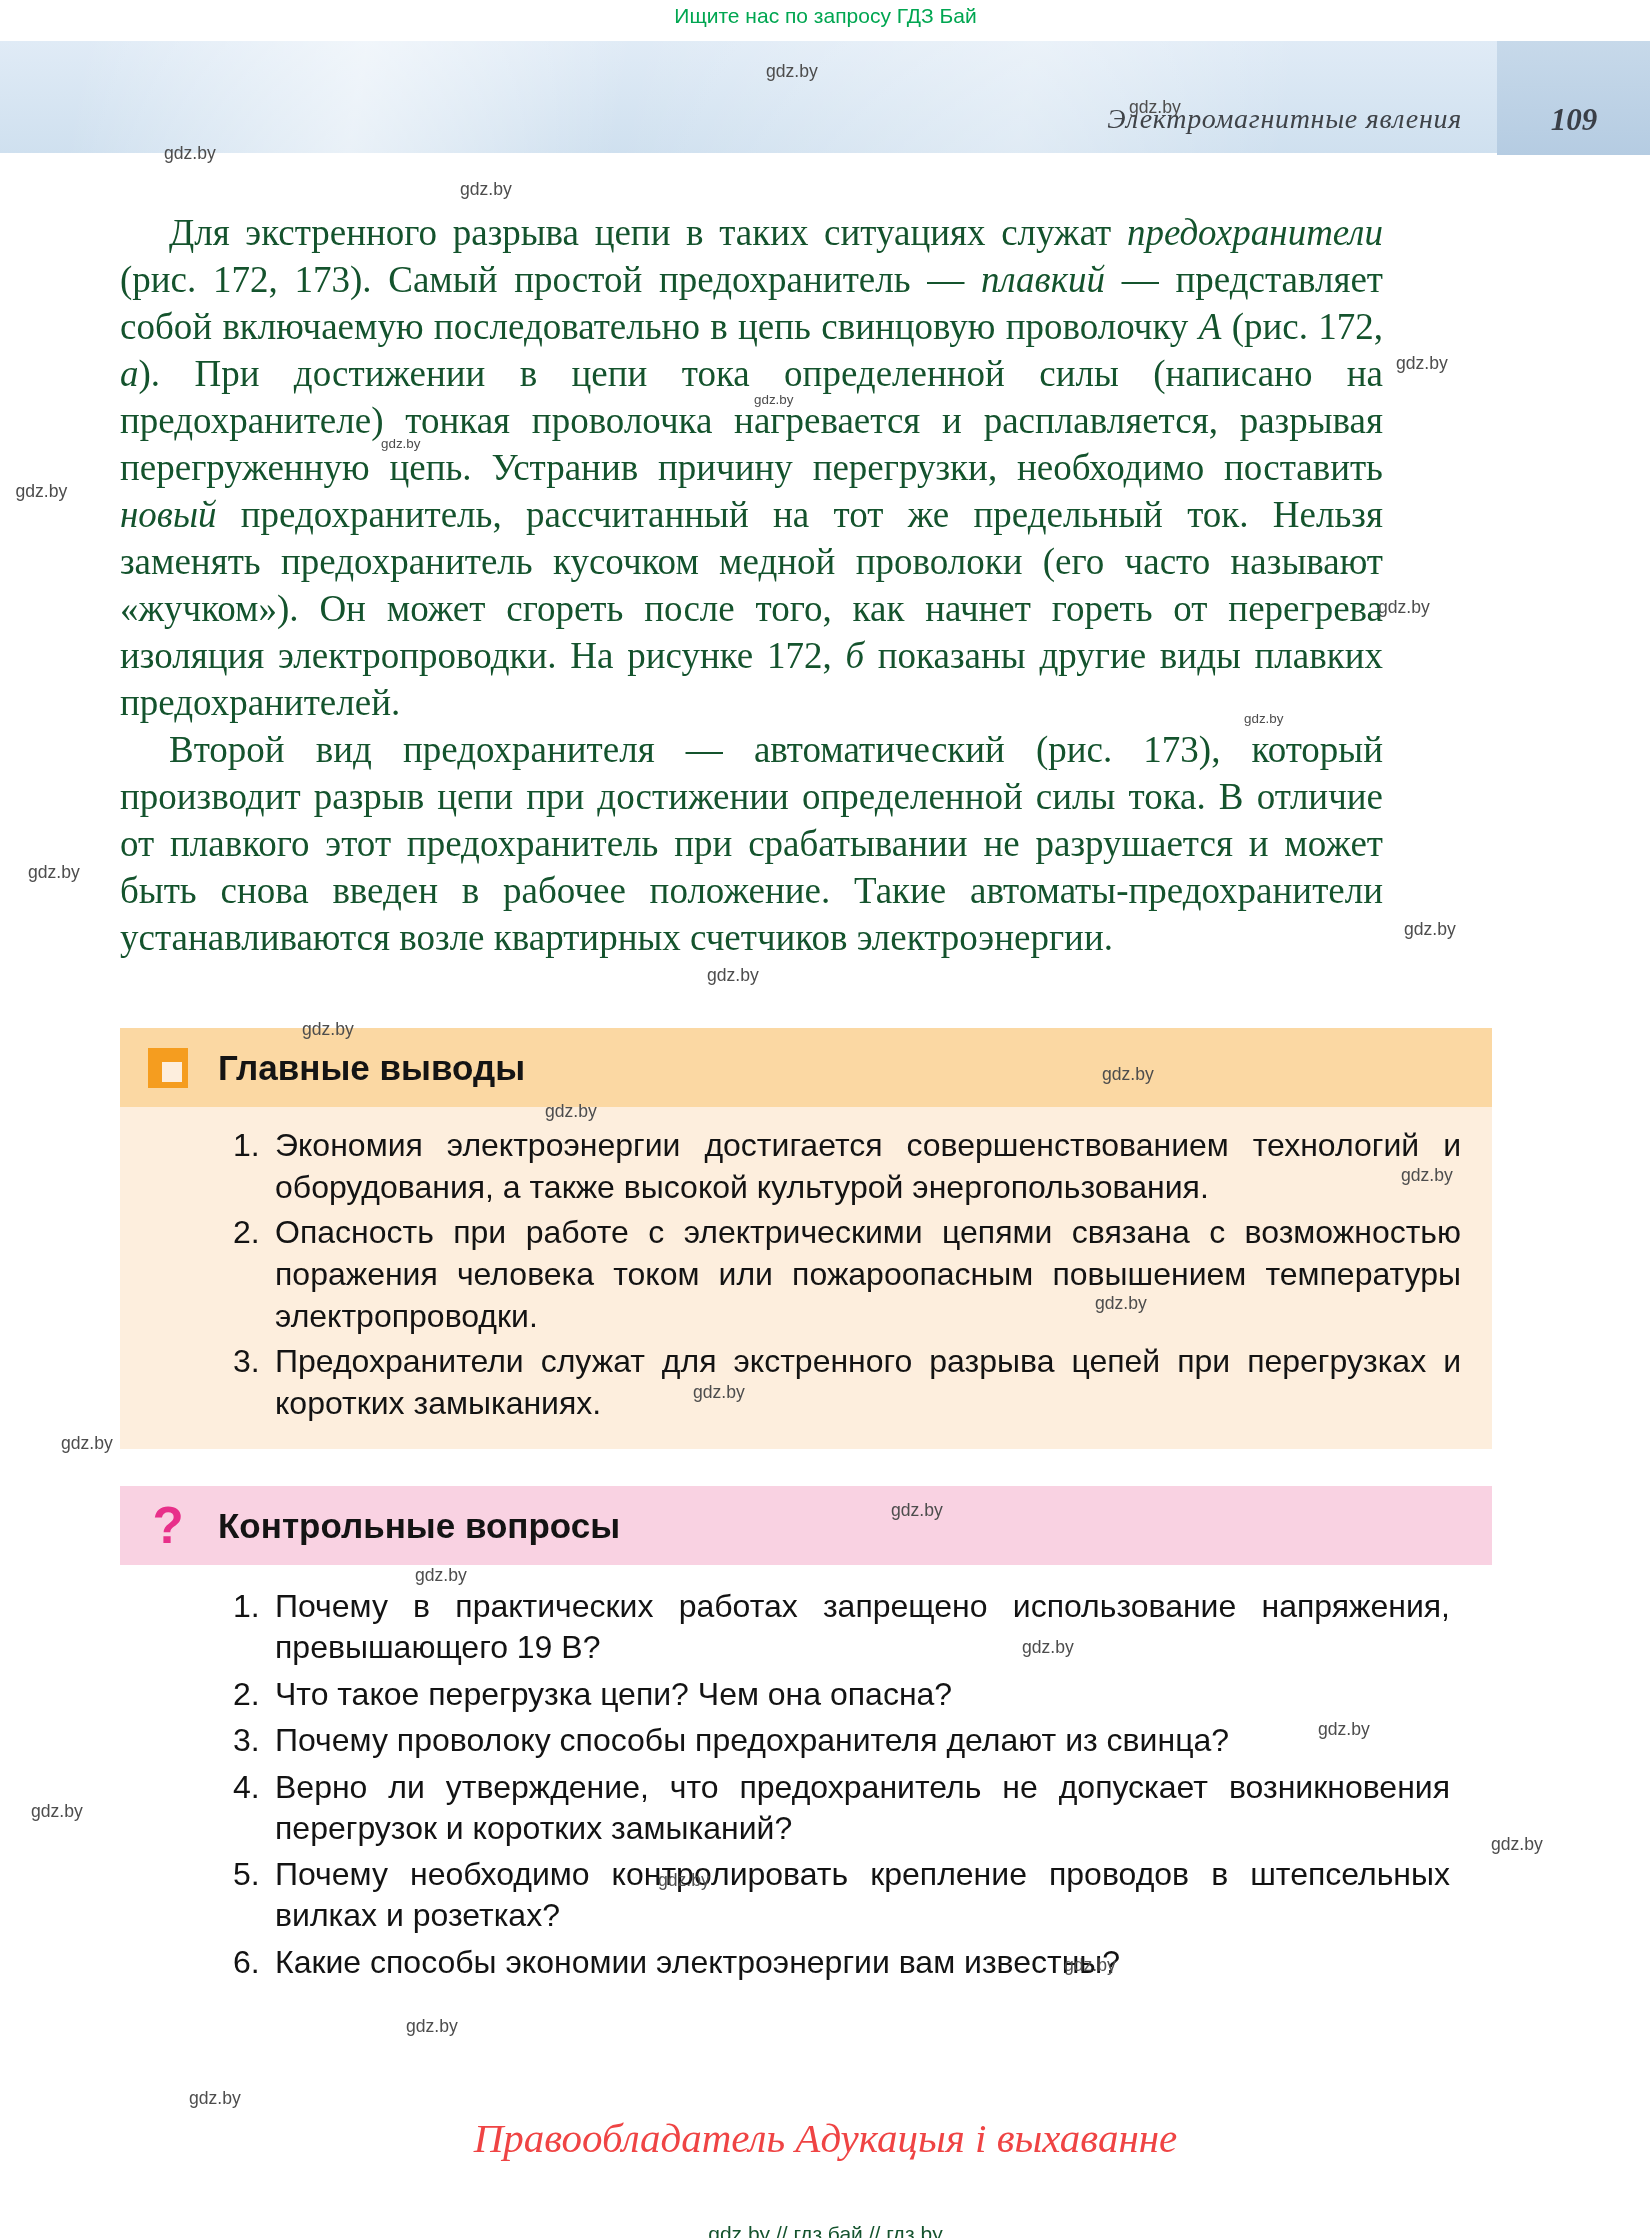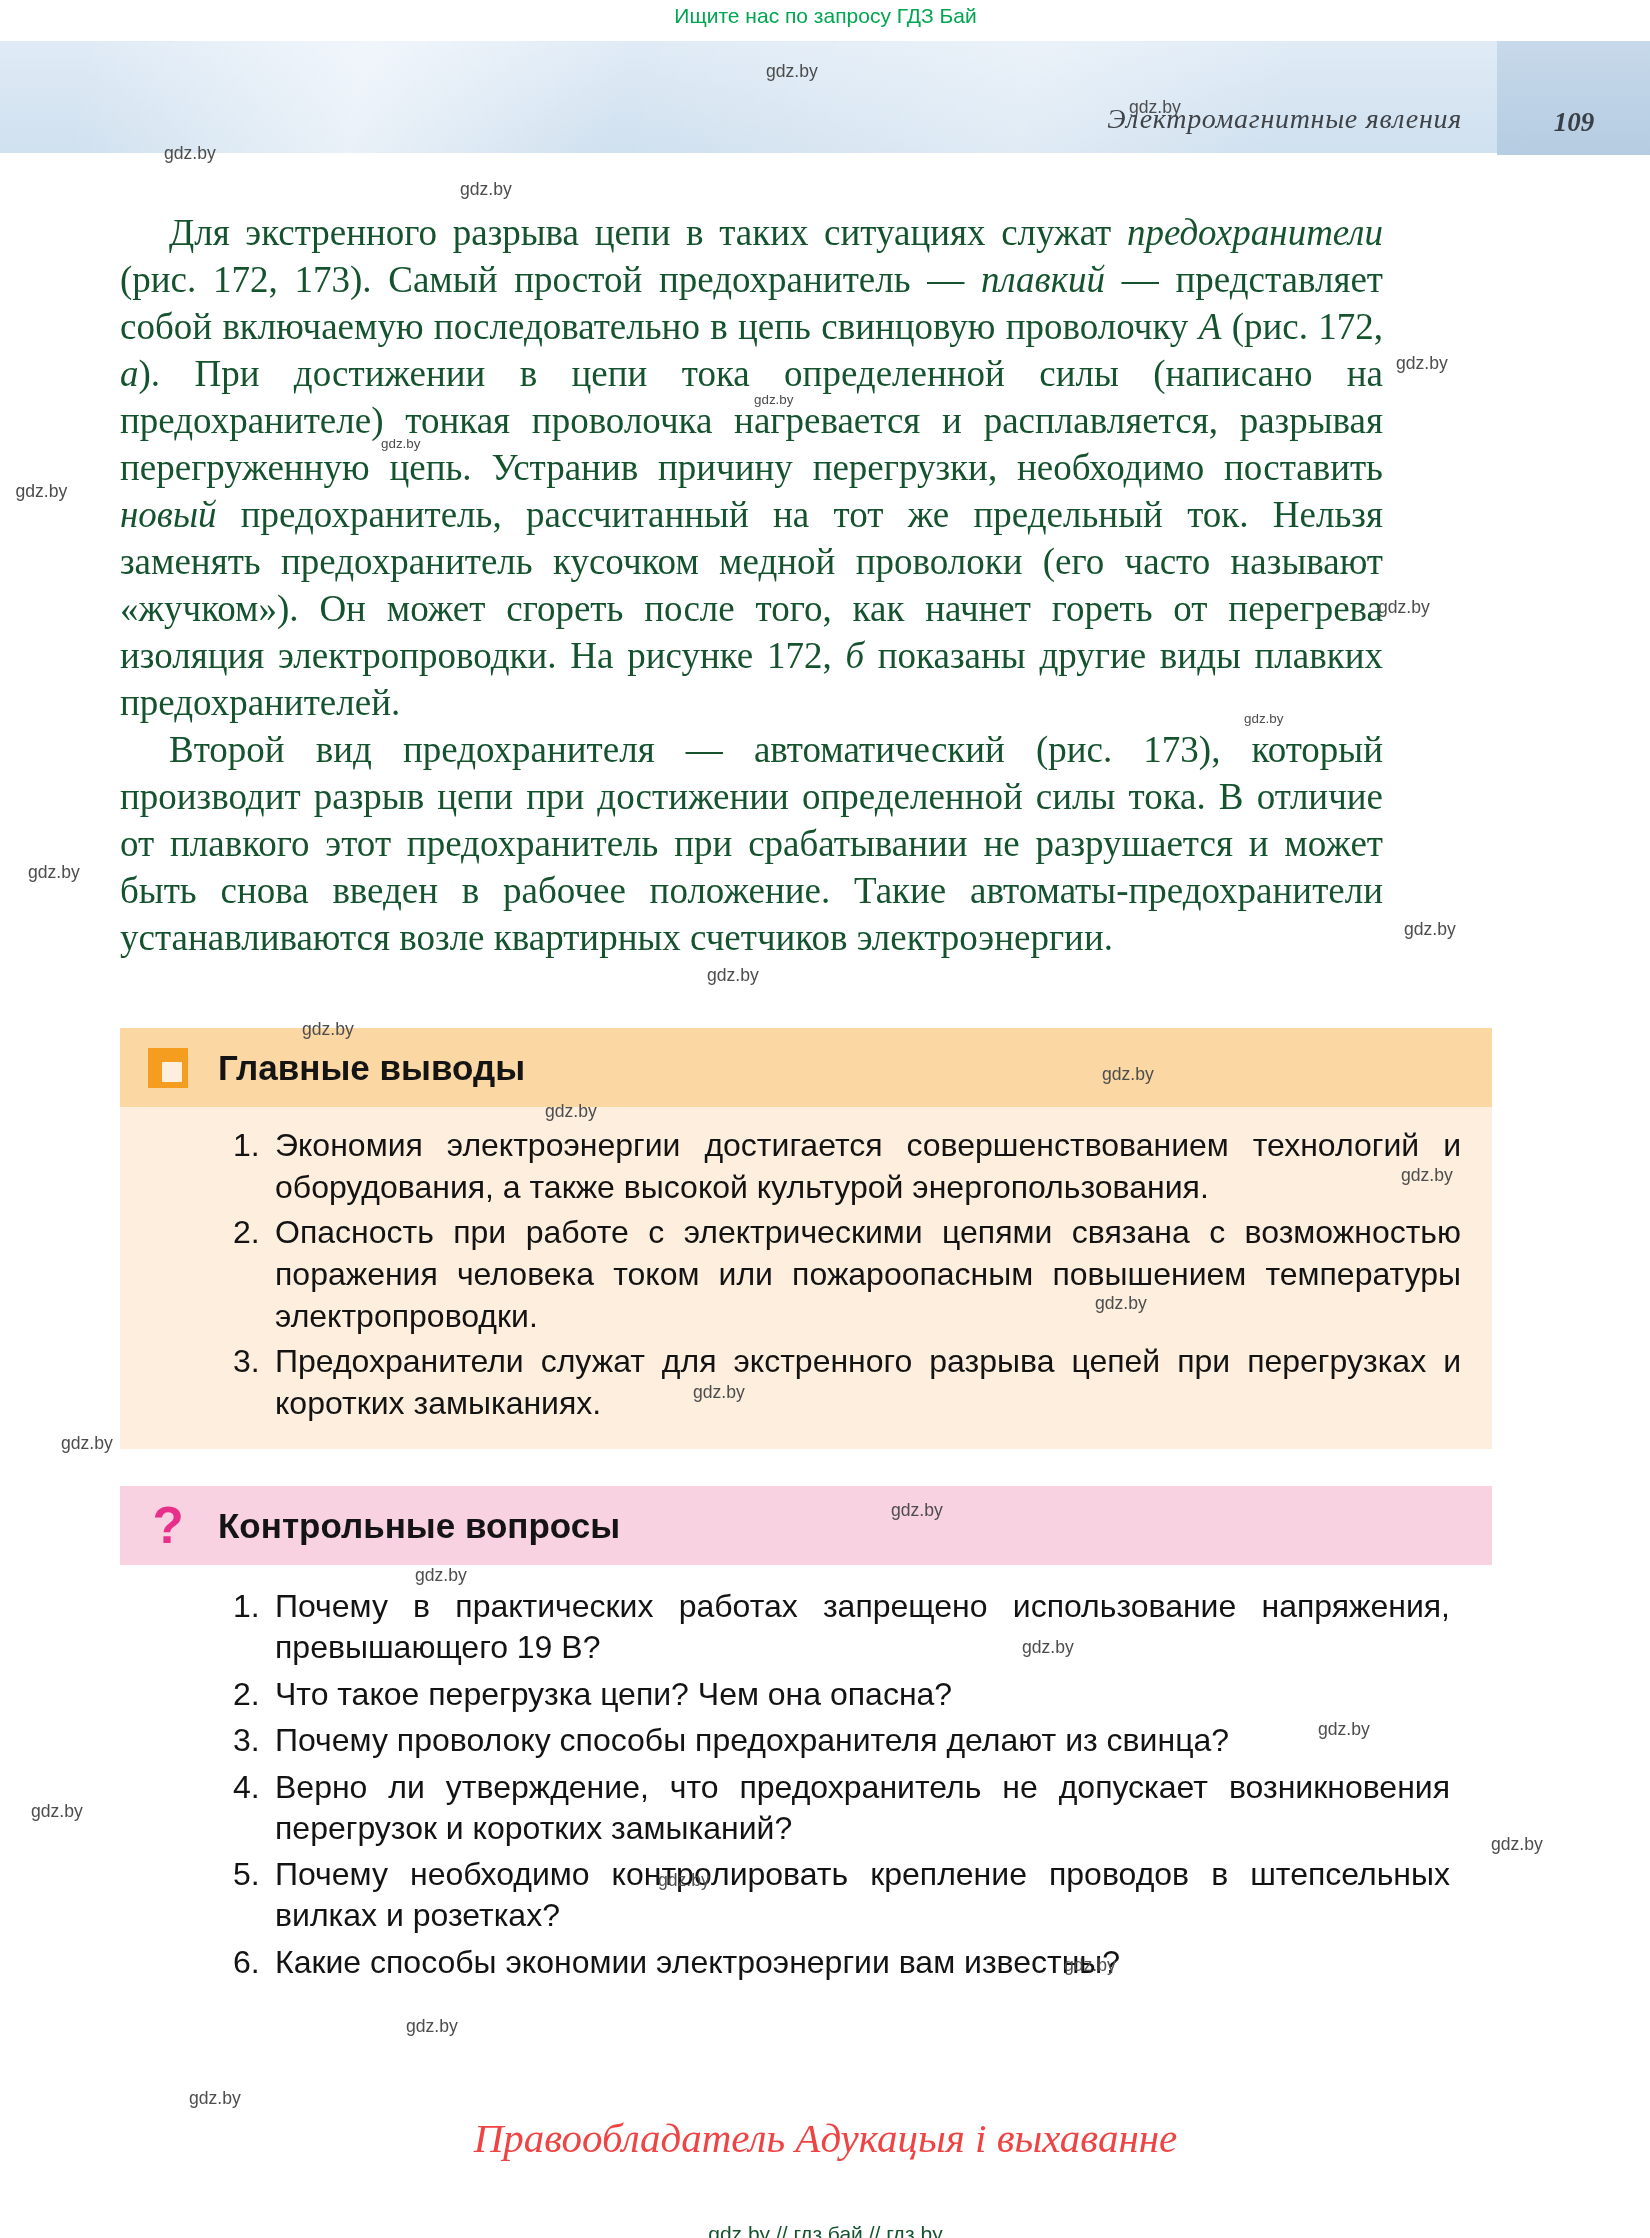--- a/index.html
+++ b/index.html
@@ -34,21 +34,21 @@
     color:#3f4348;
   }
   .page-number-box {
     position:absolute; right:0; top:0;
     width:154px; height:114px;
     background:linear-gradient(180deg, #c7d9ea 0%, #b5cce2 100%);
     display:flex; align-items:flex-end; justify-content:center;
     padding-bottom:17px;
   }
   .page-number {
-    font-size:27px; font-weight:bold; font-style:italic;
+    font-size:31px; font-weight:bold; font-style:italic;
     color:#3a3f47;
   }
 
   
   .main-text {
     position:absolute; left:120px; top:209px;
     width:1263px;
     font-size:37px; line-height:47px;
     text-align:justify;
     color:#14532d;

